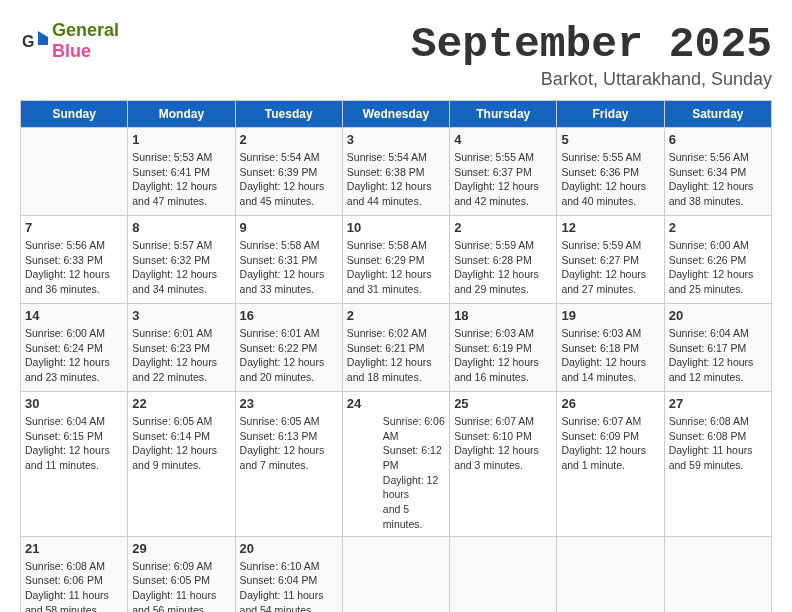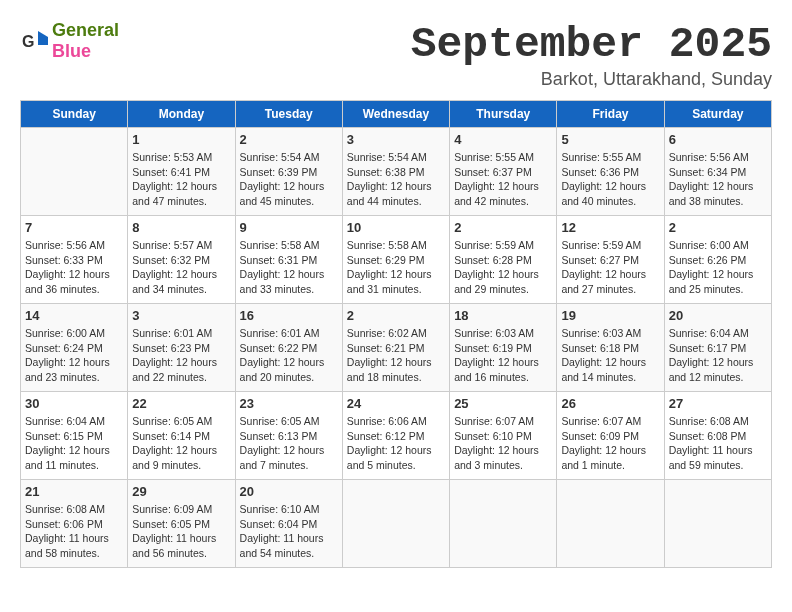--- a/index.html
+++ b/index.html
@@ -274,21 +274,21 @@
         </td>
         <td>
           <div class="day-num">23</div>
           <div class="day-info" style="white-space: pre-line;">Sunrise: 6:05 AM
 Sunset: 6:13 PM
 Daylight: 12 hours
 and 7 minutes.</div>
         </td>
         <td>
           <div class="day-num">24</div>
-          <div class="day-info" style="white-space: pre-line;">Sunrise: 6:06 AM
+          <div class="day-info" style="white-space: pre-line; margin-left: 36px;">Sunrise: 6:06 AM
 Sunset: 6:12 PM
 Daylight: 12 hours
 and 5 minutes.</div>
         </td>
         <td>
           <div class="day-num">25</div>
           <div class="day-info" style="white-space: pre-line;">Sunrise: 6:07 AM
 Sunset: 6:10 PM
 Daylight: 12 hours
 and 3 minutes.</div>

